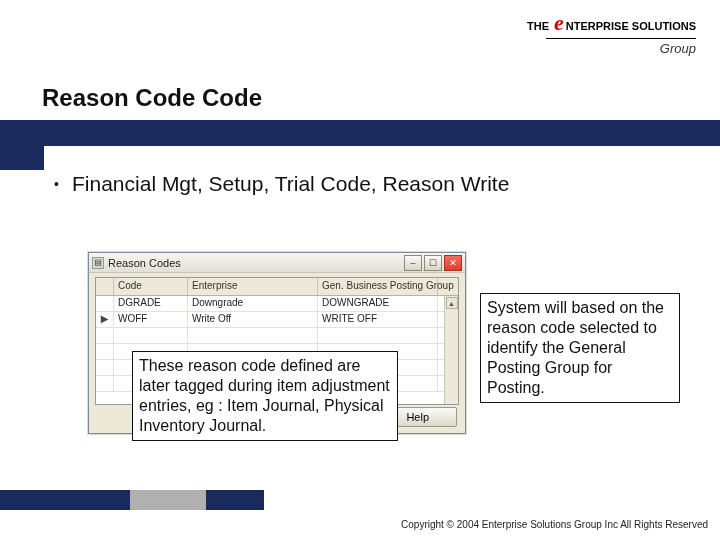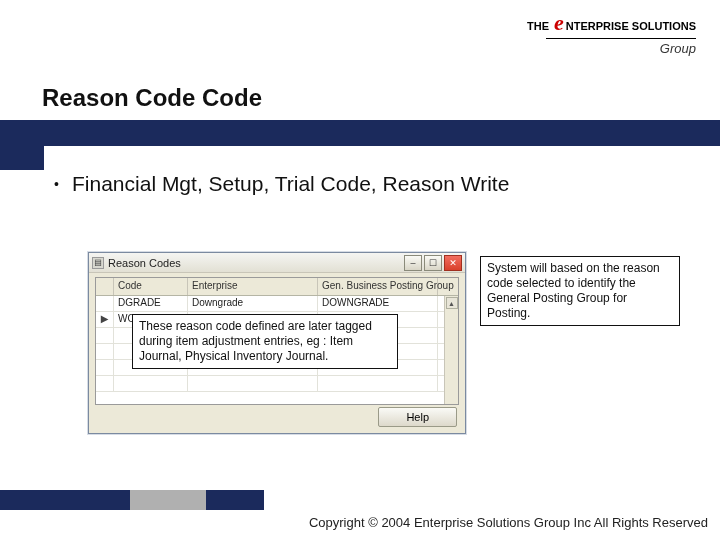--- a/index.html
+++ b/index.html
@@ -147,43 +147,44 @@
     padding: 0 27px;
     font-size: 11px;
     background: linear-gradient(#fafaf6,#ddd9cb);
     border: 1px solid #9a9a88;
     border-radius: 2px;
   }
   .callout {
     position: absolute;
     background: #fff;
     border: 1px solid #111;
-    font-size: 12px;
+    font-size: 16px;
     line-height: 1.25;
     padding: 4px 6px;
     color: #111;
+    margin-top: 37px;
   }
   .callout.right { top: 256px; left: 480px; width: 200px; }
   .callout.lower { top: 314px; left: 132px; width: 266px; z-index: 5;}
   .bottom-strip {
     position: absolute;
     bottom: 30px;
     left: 0;
     height: 20px;
     display: flex;
   }
   .bsp { height: 20px; }
   .bsp.a { width: 130px; background:#1b2a5c; }
   .bsp.b { width: 76px; background:#b0b0b0; }
   .bsp.c { width: 58px; background:#1b2a5c; }
   .copyright {
     position: absolute;
     bottom: 10px;
     right: 12px;
-    font-size: 13px;
+    font-size: 10px;
     color: #222;
     margin-left: 24px;
   }
 </style>
 </head>
 <body>
 
 <div class="logo">
   <div class="logo-top">
     <span>THE</span>

